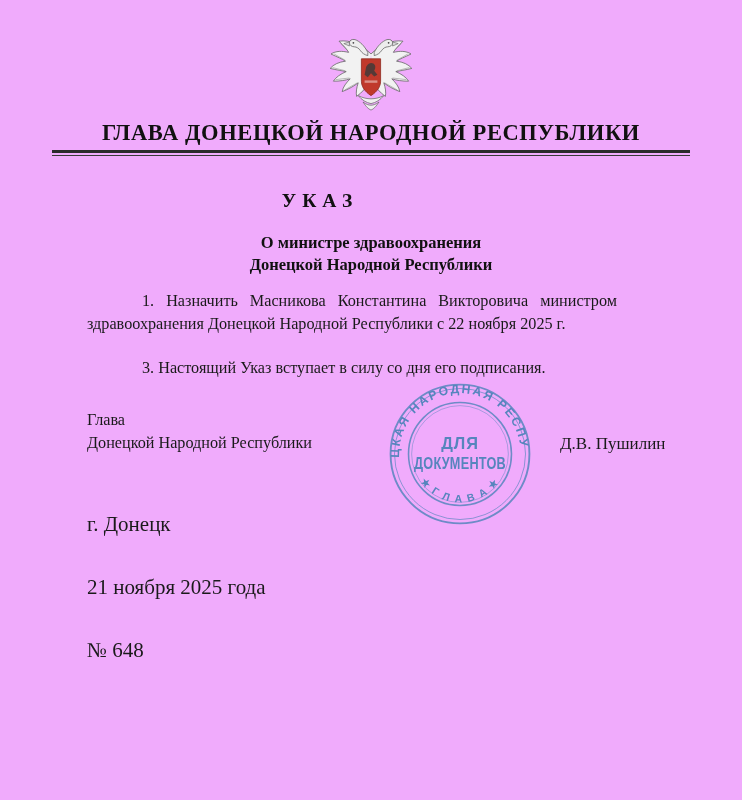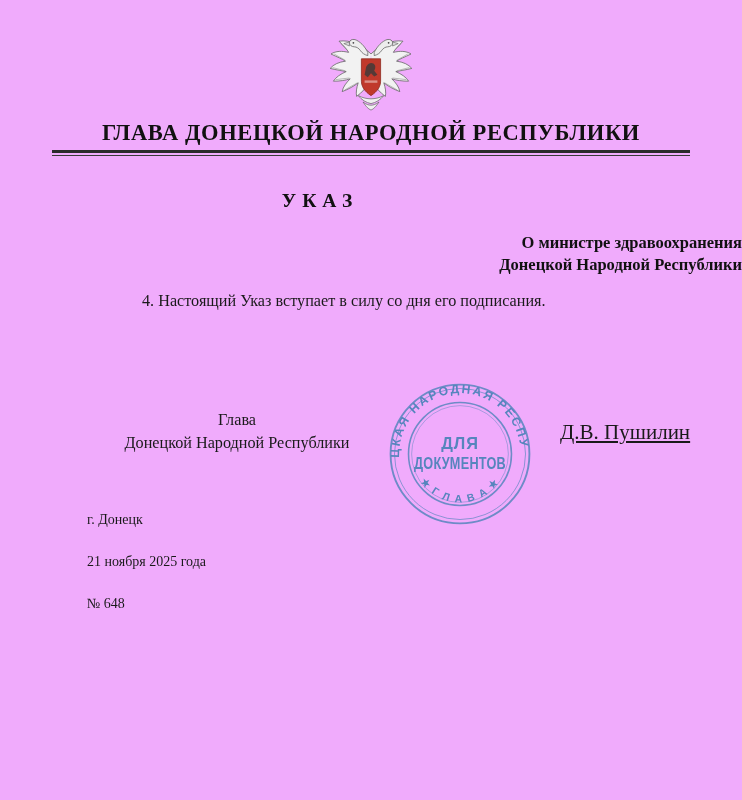--- a/index.html
+++ b/index.html
@@ -87,21 +87,21 @@
     text-indent: 6px;
     color: #111;
   }
 
   
   .subject {
     position: absolute;
     left: 0;
     top: 232px;
     width: 742px;
-    text-align: right;
+    text-align: center;
     font-size: 16.5px;
     font-weight: bold;
     line-height: 1.35;
     color: #111;
   }
 
   
   .body-block {
     position: absolute;
     left: 87px;
@@ -122,62 +122,60 @@
   .clause.last {
     text-align: left;
   }
 
   
   .sig-title {
     position: absolute;
     left: 87px;
     top: 409px;
     width: 300px;
-    text-align: center;
     font-size: 16.2px;
     line-height: 1.45;
     color: #1a1a1a;
   }
   .sig-name {
     position: absolute;
     left: 560px;
-    top: 420px;
+    top: 434px;
     width: 160px;
     text-align: left;
-    font-size: 21px;
+    font-size: 17px;
     color: #1a1a1a;
     white-space: nowrap;
-    text-decoration: underline;
   }
 
   
   .stamp {
     position: absolute;
     left: 382px;
     top: 376px;
     width: 156px;
     height: 156px;
     opacity: 0.92;
   }
 
   
   .footer {
     position: absolute;
     left: 87px;
     top: 512px;
     width: 400px;
   }
   .footer-line {
-    font-size: 14px;
+    font-size: 21px;
     color: #1a1a1a;
     margin: 0;
     white-space: nowrap;
   }
   .footer-line + .footer-line {
-    margin-top: 26px;
+    margin-top: 38px;
   }
 </style>
 </head>
 <body>
 
 <div class="page">
 
   <div class="emblem-wrap">
     <span class="emblem">
       <svg viewBox="0 0 120 115" width="96" height="92" aria-hidden="true">
@@ -235,21 +233,22 @@
   </div>
 
   <div class="doc-type">УКАЗ</div>
 
   <div class="subject">
     <div>О министре здравоохранения</div>
     <div>Донецкой Народной Республики</div>
   </div>
 
   <div class="body-block">
-    <p class="clause last">4. Настоящий Указ вступает в силу со дня его подписания.</p>
+    <p class="clause">1. Назначить Масникова Константина Викторовича министром здравоохранения Донецкой Народной Республики с 22 ноября 2025 г.</p>
+    <p class="clause last">3. Настоящий Указ вступает в силу со дня его подписания.</p>
   </div>
 
   <div class="sig-title">
     <div>Глава</div>
     <div>Донецкой Народной Республики</div>
   </div>
 
   <div class="sig-name">Д.В. Пушилин</div>
 
   <div class="stamp">

